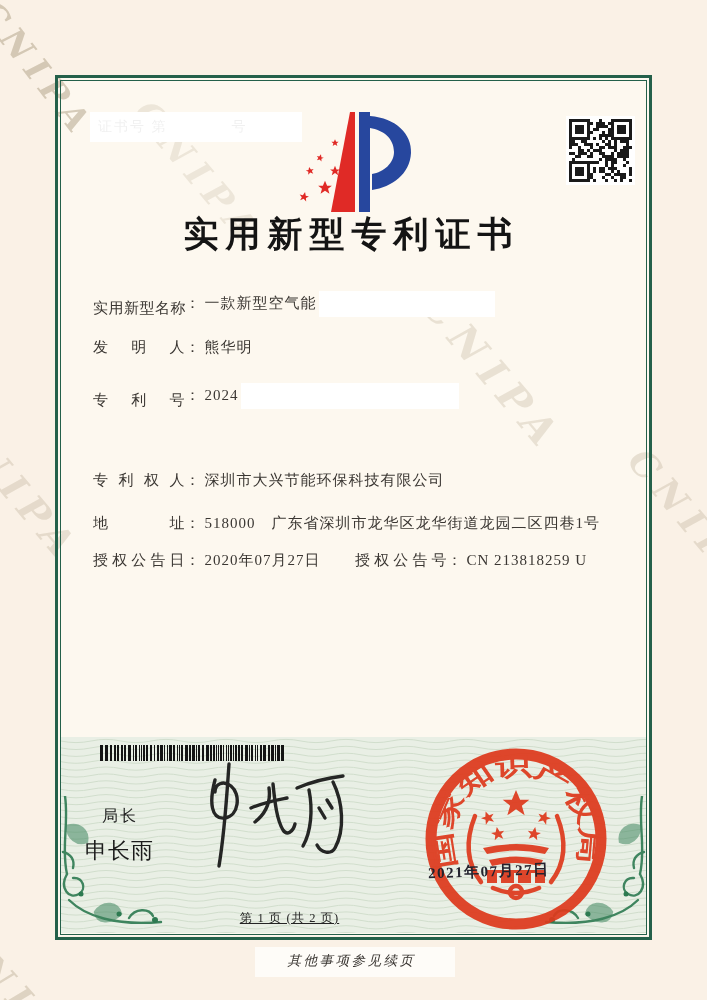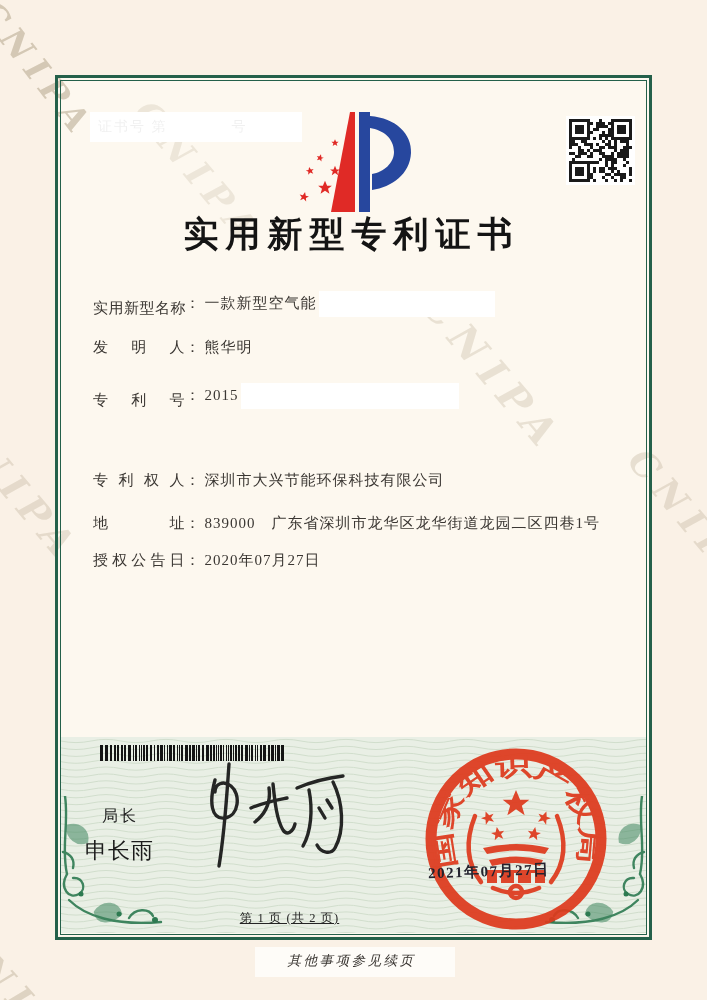--- a/index.html
+++ b/index.html
@@ -410,30 +410,33 @@
 
   <div class="title">实用新型专利证书</div>
 
   <div class="frow f1">
     <span class="flabel">发明人</span><span class="fcolon">：</span><span class="fvalue">熊华明</span>
   </div>
   <div class="frow f0">
     <span class="flabel">实用新型名称</span><span class="fcolon">：</span><span class="fvalue">一款新型空气能</span><span class="redact redact-name"></span>
   </div>
   <div class="frow f2">
-    <span class="flabel">专利号</span><span class="fcolon">：</span><span class="fvalue">2015</span><span class="redact redact-patno"></span>
+    <span class="flabel">专利号</span><span class="fcolon">：</span><span class="fvalue">2024</span><span class="redact redact-patno"></span>
   </div>
   <div class="frow f4">
     <span class="flabel">专利权人</span><span class="fcolon">：</span><span class="fvalue">深圳市大兴节能环保科技有限公司</span>
   </div>
   <div class="frow f5">
-    <span class="flabel">地址</span><span class="fcolon">：</span><span class="fvalue">839000　广东省深圳市龙华区龙华街道龙园二区四巷1号</span>
+    <span class="flabel">地址</span><span class="fcolon">：</span><span class="fvalue">518000　广东省深圳市龙华区龙华街道龙园二区四巷1号</span>
   </div>
   <div class="frow f6">
     <span class="flabel">授权公告日</span><span class="fcolon">：</span><span class="fvalue">2020年07月27日</span>
+    <span class="pair2">
+      <span class="flabel">授权公告号</span><span class="fcolon">：</span><span class="fvalue">CN 213818259 U</span>
+    </span>
   </div>
 
 
   <svg class="barcode" id="barcode" viewBox="0 0 187 16">
       <rect x="0" y="0" width="3" height="16" fill="#141414"></rect>
       <rect x="5" y="0" width="3" height="16" fill="#141414"></rect>
       <rect x="10" y="0" width="2" height="16" fill="#141414"></rect>
       <rect x="14" y="0" width="2" height="16" fill="#141414"></rect>
       <rect x="17" y="0" width="2" height="16" fill="#141414"></rect>
       <rect x="21" y="0" width="2" height="16" fill="#141414"></rect>

